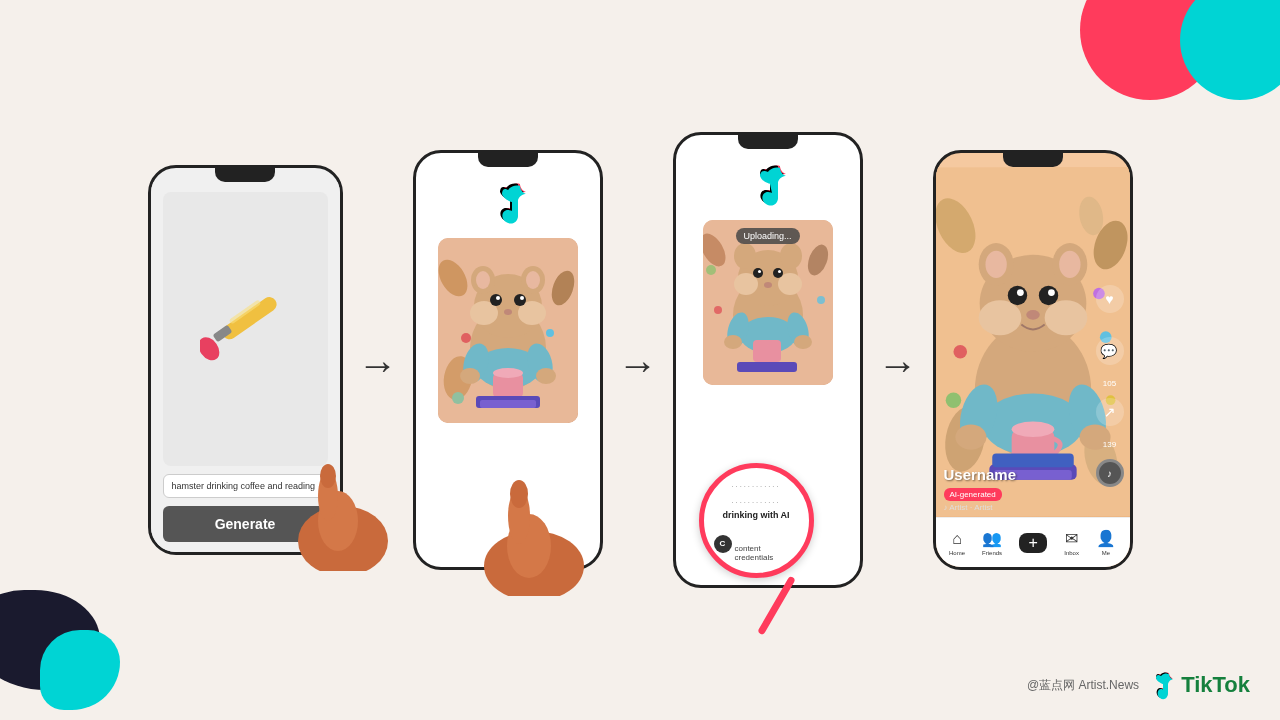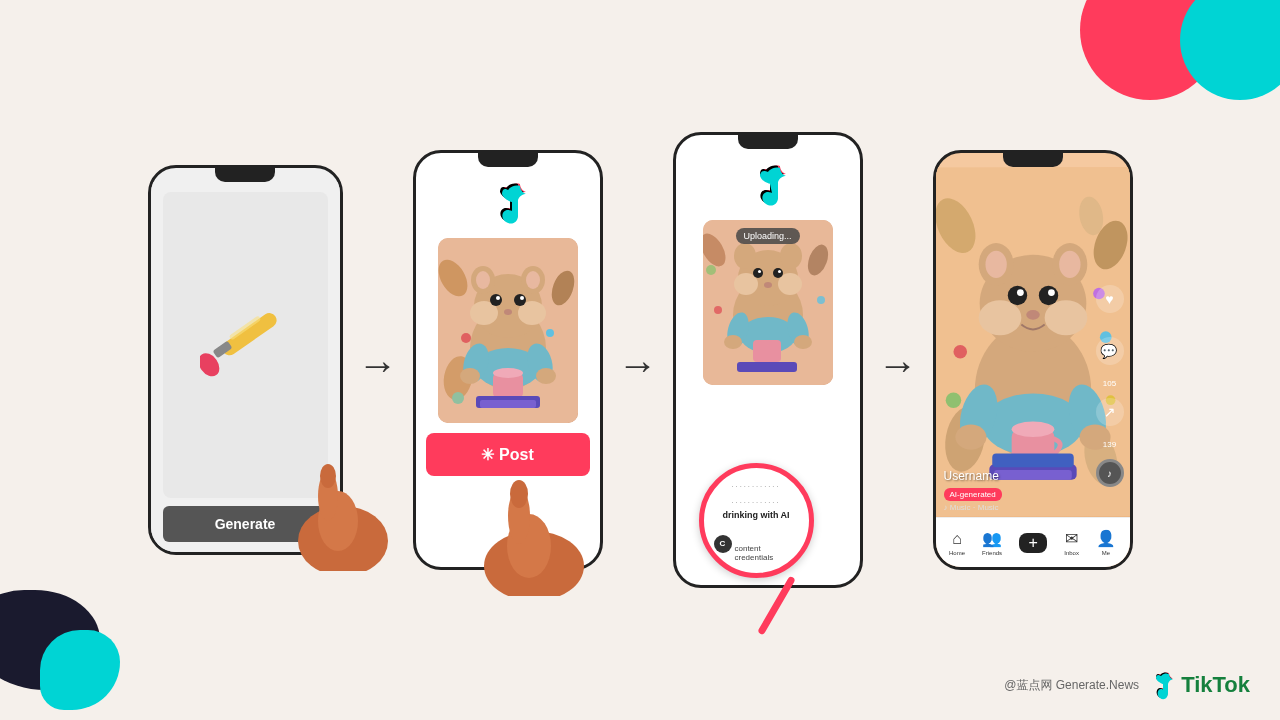--- a/index.html
+++ b/index.html
@@ -279,22 +279,22 @@
     }
 
     .phone4-user-info {
       position: absolute;
       bottom: 55px;
       left: 8px;
       color: #fff;
     }
 
     .phone4-username {
-      font-size: 12px;
-      font-weight: normal;
+      font-size: 15px;
+      font-weight: bold;
       color: #fff;
       text-shadow: 1px 1px 2px rgba(0,0,0,0.5);
     }
 
     .phone4-ai-badge {
       background: #ff3b5c;
       color: #fff;
       font-size: 8px;
       padding: 2px 6px;
       border-radius: 6px;
@@ -409,20 +409,21 @@
 
               <rect x="20" y="30" width="70" height="16" rx="8" fill="#f0c040" transform="rotate(-35 55 38)"></rect>
 
               <rect x="15" y="50" width="20" height="10" rx="3" fill="#888" transform="rotate(-35 25 55)"></rect>
 
               <ellipse cx="10" cy="72" rx="10" ry="14" fill="#e84060" transform="rotate(-35 10 72)"></ellipse>
 
               <rect x="30" y="28" width="40" height="6" rx="3" fill="#f8e080" opacity="0.6" transform="rotate(-35 50 31)"></rect>
             </svg>
           </div>
+          <div class="prompt-input">hamster drinking coffee and reading</div>
           <div class="generate-btn">Generate</div>
         </div>
       </div>
 
       <div class="hand-phone1">
         <svg width="120" height="130" viewBox="0 0 120 130">
 
           <ellipse cx="60" cy="100" rx="45" ry="35" fill="#c96a3c"></ellipse>
           <ellipse cx="55" cy="80" rx="20" ry="30" fill="#d47848"></ellipse>
 
@@ -488,21 +489,20 @@
 
               <rect x="38" y="158" width="64" height="12" rx="3" fill="#5a4ab8"></rect>
               <rect x="42" y="162" width="56" height="8" rx="2" fill="#7860d0"></rect>
 
               <circle cx="28" cy="100" r="5" fill="#e06060"></circle>
               <circle cx="112" cy="95" r="4" fill="#60c0e0"></circle>
               <circle cx="20" cy="160" r="6" fill="#90c0a0"></circle>
             </svg>
           </div>
 
-          <div class="post-btn">✳ Post</div>
         </div>
       </div>
 
       <div class="hand-phone2">
         <svg width="130" height="140" viewBox="0 0 130 140">
           <ellipse cx="65" cy="110" rx="50" ry="35" fill="#c96a3c"></ellipse>
           <ellipse cx="60" cy="90" rx="22" ry="32" fill="#d47848"></ellipse>
           <ellipse cx="50" cy="60" rx="11" ry="28" fill="#d47848"></ellipse>
           <ellipse cx="50" cy="38" rx="9" ry="14" fill="#c96a3c"></ellipse>
         </svg>
@@ -633,21 +633,21 @@
               <circle cx="175" cy="175" r="6" fill="#60c0e0"></circle>
               <circle cx="18" cy="240" r="8" fill="#90c070"></circle>
               <circle cx="180" cy="240" r="5" fill="#e0c040"></circle>
               <circle cx="168" cy="130" r="6" fill="#c070e0"></circle>
             </svg>
           </div>
 
           <div class="phone4-user-info">
             <div class="phone4-username">Username</div>
             <div class="phone4-ai-badge">AI-generated</div>
-            <div class="phone4-music">♪ Music · Music</div>
+            <div class="phone4-music">♪ Artist · Artist</div>
           </div>
 
           <div class="phone4-actions">
             <div class="action-icon">
               <div class="action-icon-circle">♥</div>
               <span class="action-count"></span>
             </div>
             <div class="action-icon">
               <div class="action-icon-circle">💬</div>
               <span class="action-count">105</span>
@@ -680,21 +680,21 @@
             </div>
           </div>
         </div>
       </div>
     </div>
 
   </div>
 </div>
 
 <div class="tiktok-watermark">
-  <span class="watermark-text">@蓝点网 Generate.News</span>
+  <span class="watermark-text">@蓝点网 Artist.News</span>
   <div class="tiktok-brand">
 
     <svg width="28" height="30" viewBox="0 0 28 30">
       <path d="M14 5 C14 5 17 1 22 3 C22 3 22 7 26 8.5 C26 8.5 22 8.5 21 13 L21 22 C21 27 17 30 13 27 C9 24 10.5 18 14 18 C15.5 18 17 19 17 19 L17 13 C17 13 11 11.5 10 7.5 C10 7.5 10 2 14 5 Z" fill="#ff3b5c"></path>
       <path d="M13 5 C13 5 16 1 21 3 C21 3 21 7 25 8.5 C25 8.5 21 8.5 20 13 L20 22 C20 27 16 30 12 27 C8 24 9.5 18 13 18 C14.5 18 16 19 16 19 L16 13 C16 13 10 11.5 9 7.5 C9 7.5 9 2 13 5 Z" fill="#000"></path>
       <path d="M14 6 C14 6 17 2 22 4 C22 4 22 8 26 9.5 C26 9.5 22 9.5 21 14 L21 23 C21 28 17 31 13 28 C9 25 10.5 19 14 19 C15.5 19 16 19.5 16 19.5 L16 14 C16 14 10 12 9 8 C9 8 9 3 14 6 Z" fill="#00d4d4"></path>
     </svg>
     <span>TikTok</span>
   </div>
 </div>

